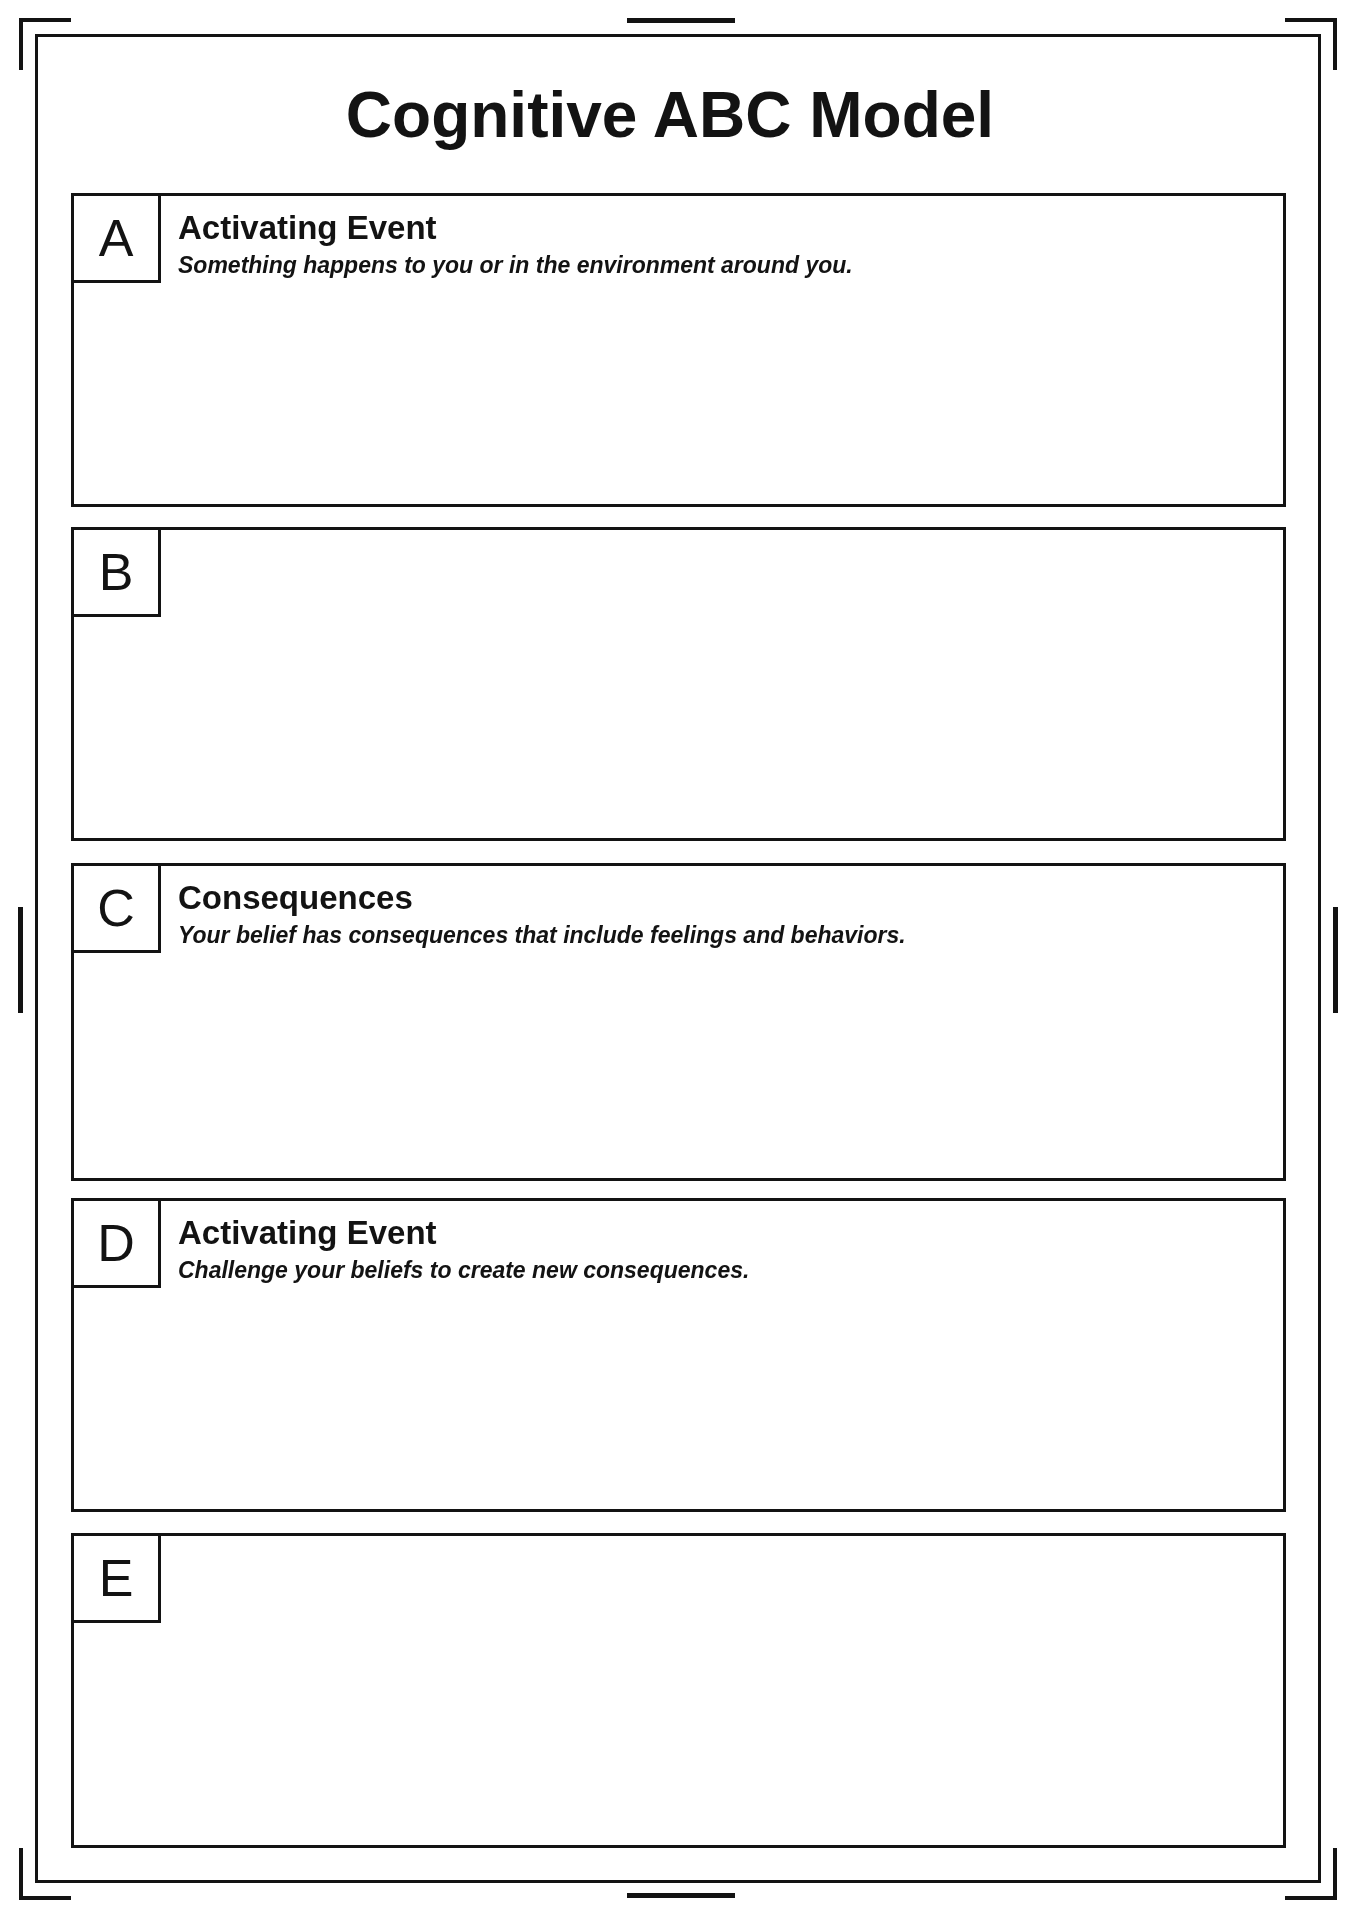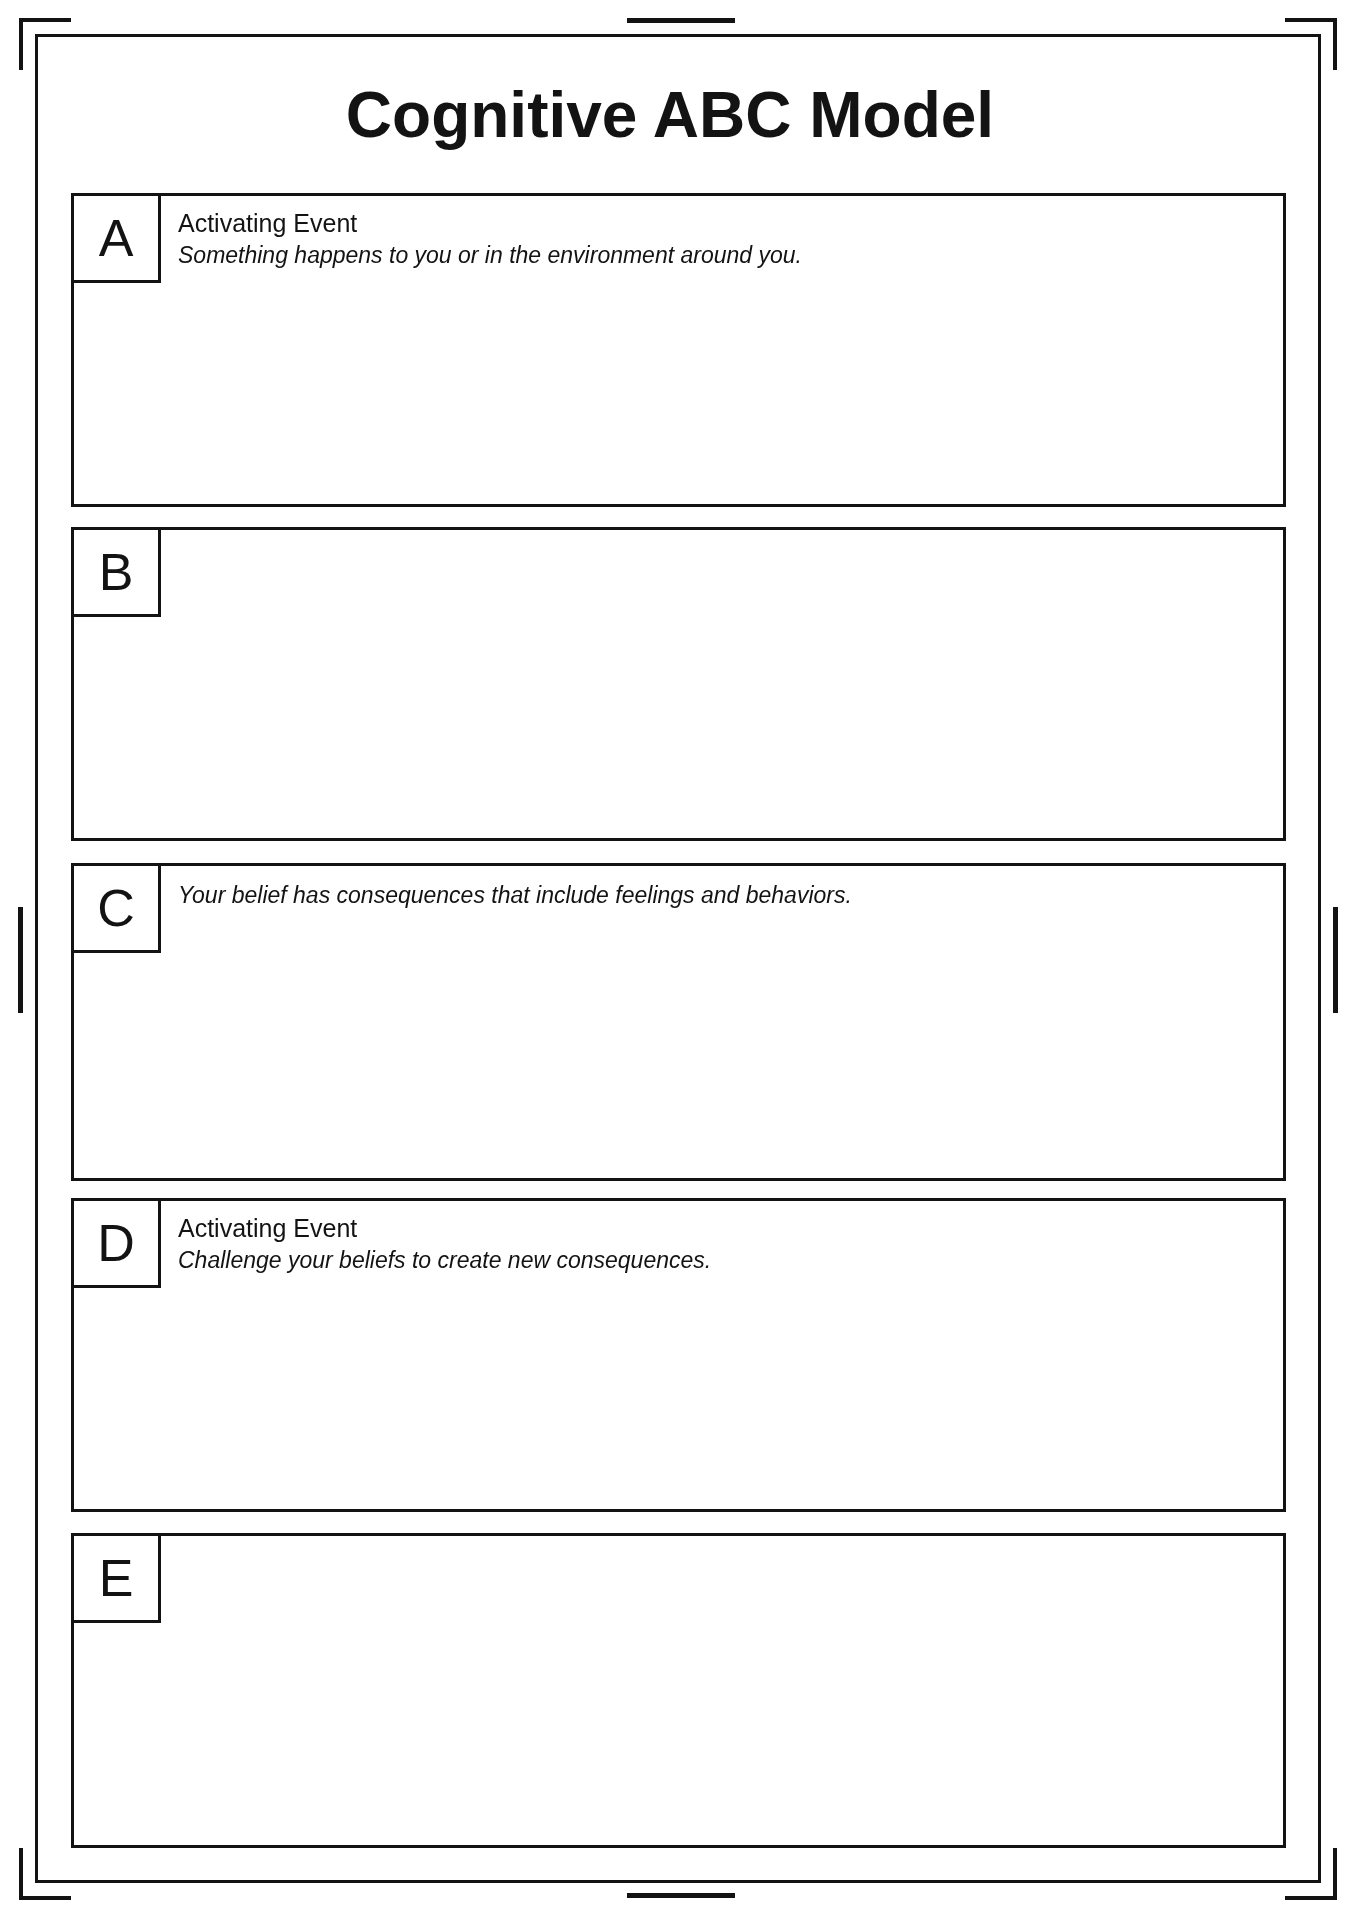--- a/index.html
+++ b/index.html
@@ -54,26 +54,26 @@
     border:3px solid var(--ink);
     background:var(--paper);
     display:flex;align-items:center;justify-content:center;
     font-size:52px;font-weight:500;line-height:1;
     color:var(--ink);
   }
   .sec-head{
     position:absolute;left:104px;top:12px;right:16px;
   }
   .sec-title{
-    font-size:25px;font-weight:400;line-height:1.2;
+    font-size:33px;font-weight:700;line-height:1.2;
     color:var(--ink);
   }
   .sec-desc{
     margin-top:3px;
-    font-size:23px;font-style:italic;font-weight:400;line-height:1.3;
+    font-size:23px;font-style:italic;font-weight:700;line-height:1.3;
     color:var(--ink);
   }
   .writing-area{
     position:absolute;left:0;top:96px;right:0;bottom:0;
   }
 </style>
 </head>
 <body>
 
 <div class="page">
@@ -101,20 +101,21 @@
   </div>
 
   <div class="section sec-b">
     <div class="badge">B</div>
     <div class="writing-area"></div>
   </div>
 
   <div class="section sec-c">
     <div class="badge">C</div>
     <div class="sec-head">
+      <div class="sec-title">Consequences</div>
       <div class="sec-desc">Your belief has consequences that include feelings and behaviors.</div>
     </div>
     <div class="writing-area"></div>
   </div>
 
   <div class="section sec-d">
     <div class="badge">D</div>
     <div class="sec-head">
       <div class="sec-title">Activating Event</div>
       <div class="sec-desc">Challenge your beliefs to create new consequences.</div>

